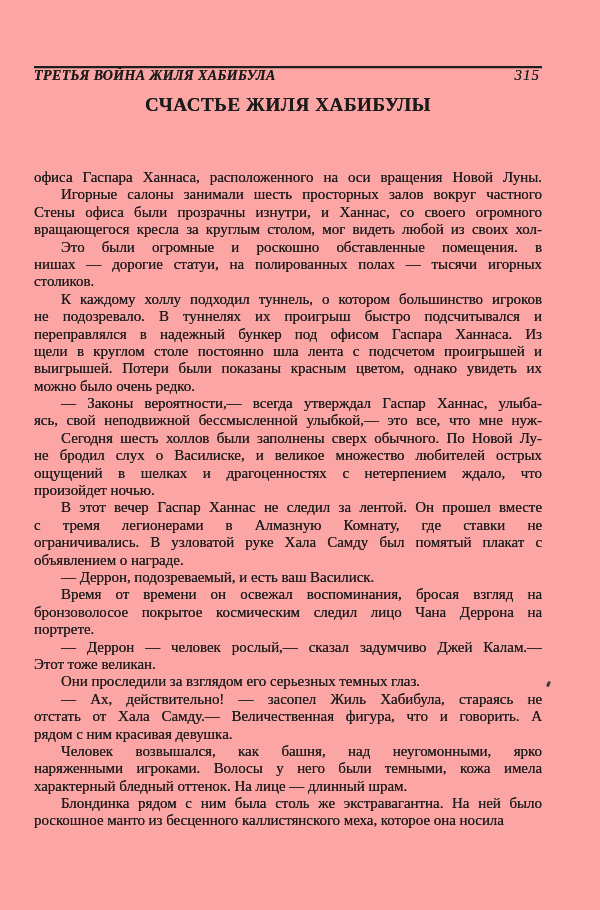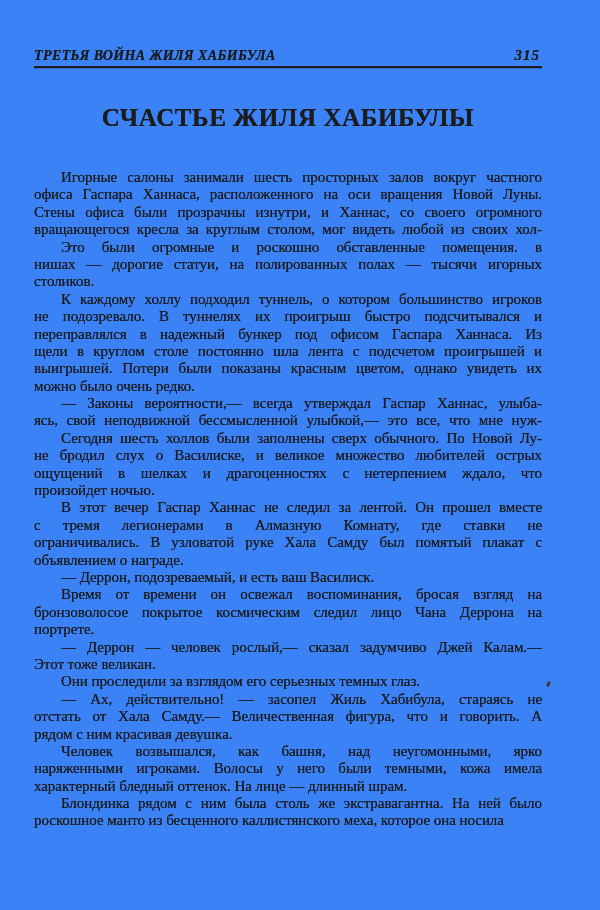--- a/index.html
+++ b/index.html
@@ -2,21 +2,21 @@
 <html lang="ru"><head>
 <meta charset="utf-8">
 <style>
   html, body { margin: 0; padding: 0; }
   body { background: #ffffff; }
 
   .page {
     position: relative;
     width: 600px;
     height: 910px;
-    background: #3b82f6;
+    background: #fca5a5;
     overflow: hidden;
     font-family: "Liberation Serif", "DejaVu Serif", serif;
     color: #1c1c1c;
   }
 
   .content-col {
     position: absolute;
     left: 34px;
     width: 508px;
   }
@@ -31,40 +31,41 @@
   .running-title {
     font-style: italic;
     font-weight: bold;
     font-size: 14px;
     letter-spacing: 0.4px;
     white-space: nowrap;
     text-shadow: 0 0 0.3px rgba(20,20,20,0.8);
   }
   .page-number {
     font-style: italic;
-    font-weight: bold;
+    font-weight: normal;
     font-size: 15px;
     letter-spacing: 1px;
     padding-right: 2px;
     text-shadow: 0 0 0.3px rgba(20,20,20,0.8);
+    margin-top: 20px;
   }
 
   .header-rule {
     top: 66px;
     height: 2px;
     background: #1e1e1c;
     box-shadow: 0 1px 0 rgba(30,30,28,0.25);
   }
 
   
   .chapter-title {
-    top: 104px;
+    top: 94px;
     text-align: center;
     font-weight: bold;
-    font-size: 25px;
+    font-size: 19px;
     letter-spacing: 0.6px;
     white-space: nowrap;
     text-shadow: 0 0 0.4px rgba(15,15,15,0.9);
   }
 
   
   .body-text {
     top: 169px;
     font-size: 15px;
     letter-spacing: -0.05px;
@@ -103,22 +104,22 @@
     <span class="running-title">ТРЕТЬЯ ВОЙНА ЖИЛЯ ХАБИБУЛА</span>
     <span class="page-number">315</span>
   </div>
 
   <div class="content-col header-rule"></div>
 
   <div class="content-col chapter-title">СЧАСТЬЕ ЖИЛЯ ХАБИБУЛЫ</div>
 
   <div class="content-col body-text">
       <div class="para">
+        <div class="line">офиса Гаспара Ханнаса, расположенного на оси вращения Новой Луны.</div>
         <div class="line first">Игорные салоны занимали шесть просторных залов вокруг частного</div>
-        <div class="line">офиса Гаспара Ханнаса, расположенного на оси вращения Новой Луны.</div>
         <div class="line">Стены офиса были прозрачны изнутри, и Ханнас, со своего огромного</div>
         <div class="line">вращающегося кресла за круглым столом, мог видеть любой из своих хол-</div>
       </div>
       <div class="para">
         <div class="line first">Это были огромные и роскошно обставленные помещения. в</div>
         <div class="line">нишах — дорогие статуи, на полированных полах — тысячи игорных</div>
         <div class="line last">столиков.</div>
       </div>
       <div class="para">
         <div class="line first">К каждому холлу подходил туннель, о котором большинство игроков</div>

